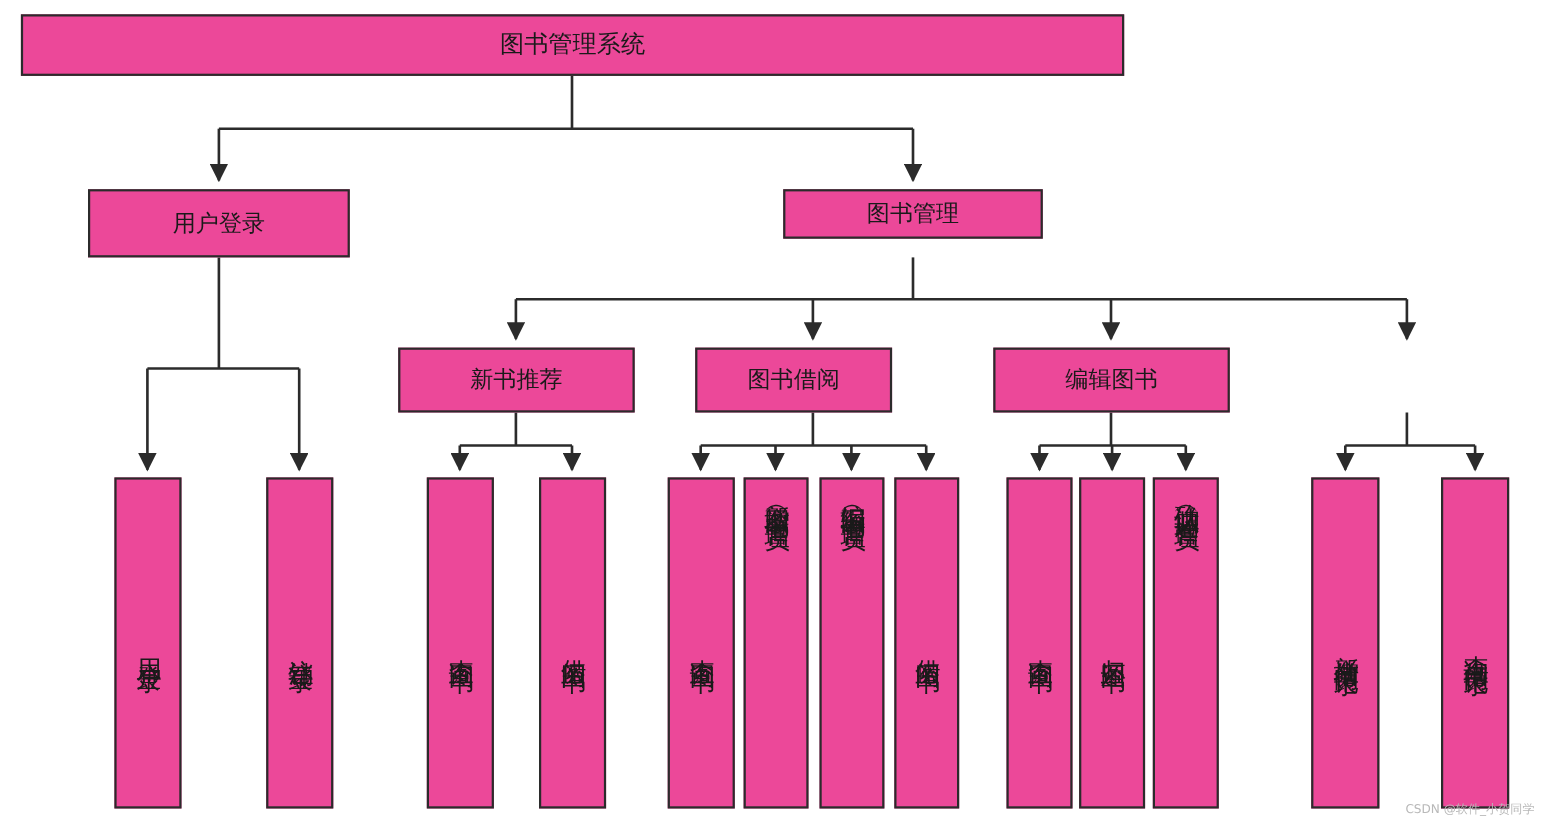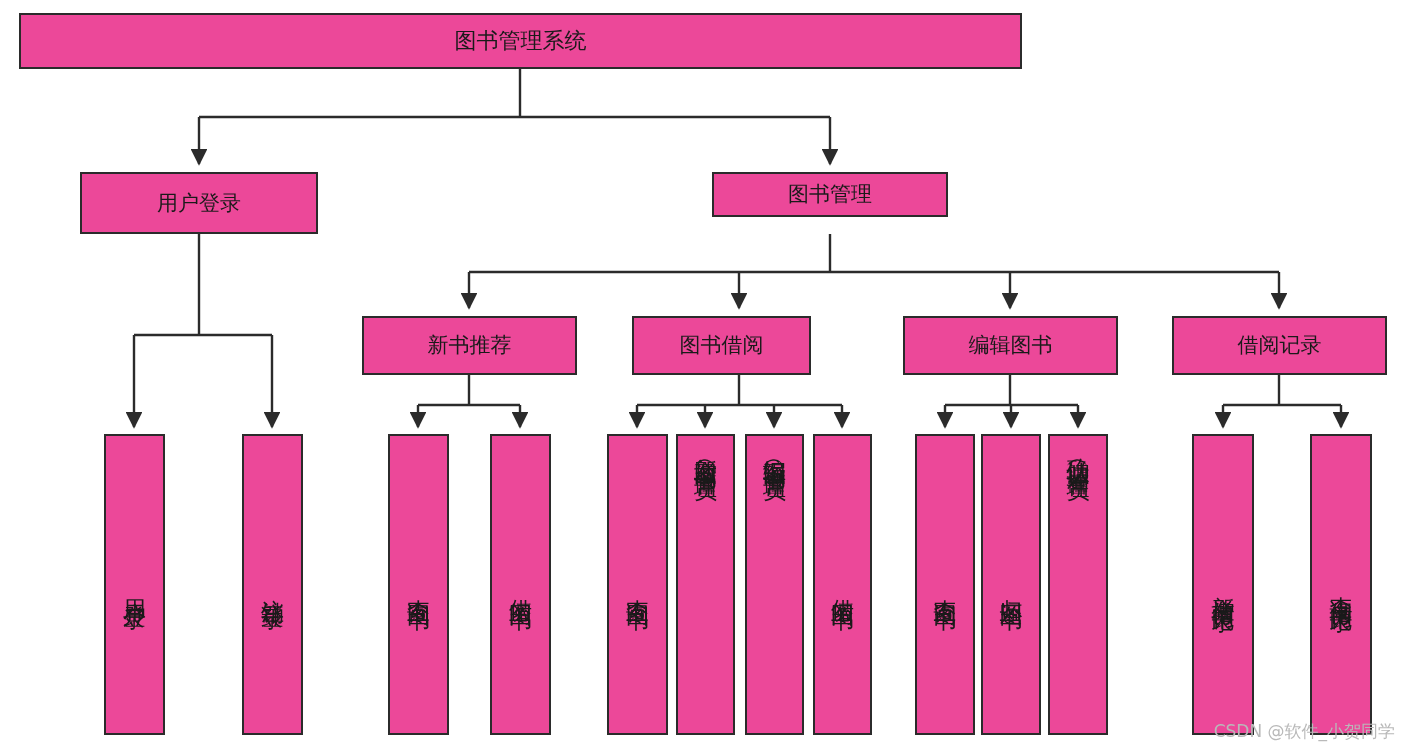--- a/index.html
+++ b/index.html
@@ -59,21 +59,21 @@
     line-height: 1;
     margin-top: 4px;
   }
   .v-node.vmid {
     align-items: center;
   }
   .watermark {
     position: absolute;
     right: 10px;
     bottom: 4px;
-    font-size: 17px;
+    font-size: 11px;
     color: #b9b9b9;
     z-index: 5;
     white-space: nowrap;
     user-select: none;
   }
 </style>
 </head>
 <body>
 
 <div id="canvas">
@@ -142,23 +142,20 @@
 
   <div class="node h-node" style="left:362px; top:316px; width:215px; height:59px;">
     <span class="node-label">新书推荐</span>
   </div>
   <div class="node h-node" style="left:632px; top:316px; width:179px; height:59px;">
     <span class="node-label">图书借阅</span>
   </div>
   <div class="node h-node" style="left:903px; top:316px; width:215px; height:59px;">
     <span class="node-label">编辑图书</span>
   </div>
-  <div class="node h-node" style="left:1172px; top:316px; width:215px; height:59px;">
-    <span class="node-label">借阅记录</span>
-  </div>
 
   <div class="node v-node vmid" style="left:104px; top:434px; width:61px; height:301px;">
     <span class="node-label">用户登录</span>
   </div>
   <div class="node v-node vmid" style="left:242px; top:434px; width:61px; height:301px;">
     <span class="node-label">注销登录</span>
   </div>
 
   <div class="node v-node vmid" style="left:388px; top:434px; width:61px; height:301px;">
     <span class="node-label">查询图书</span>

